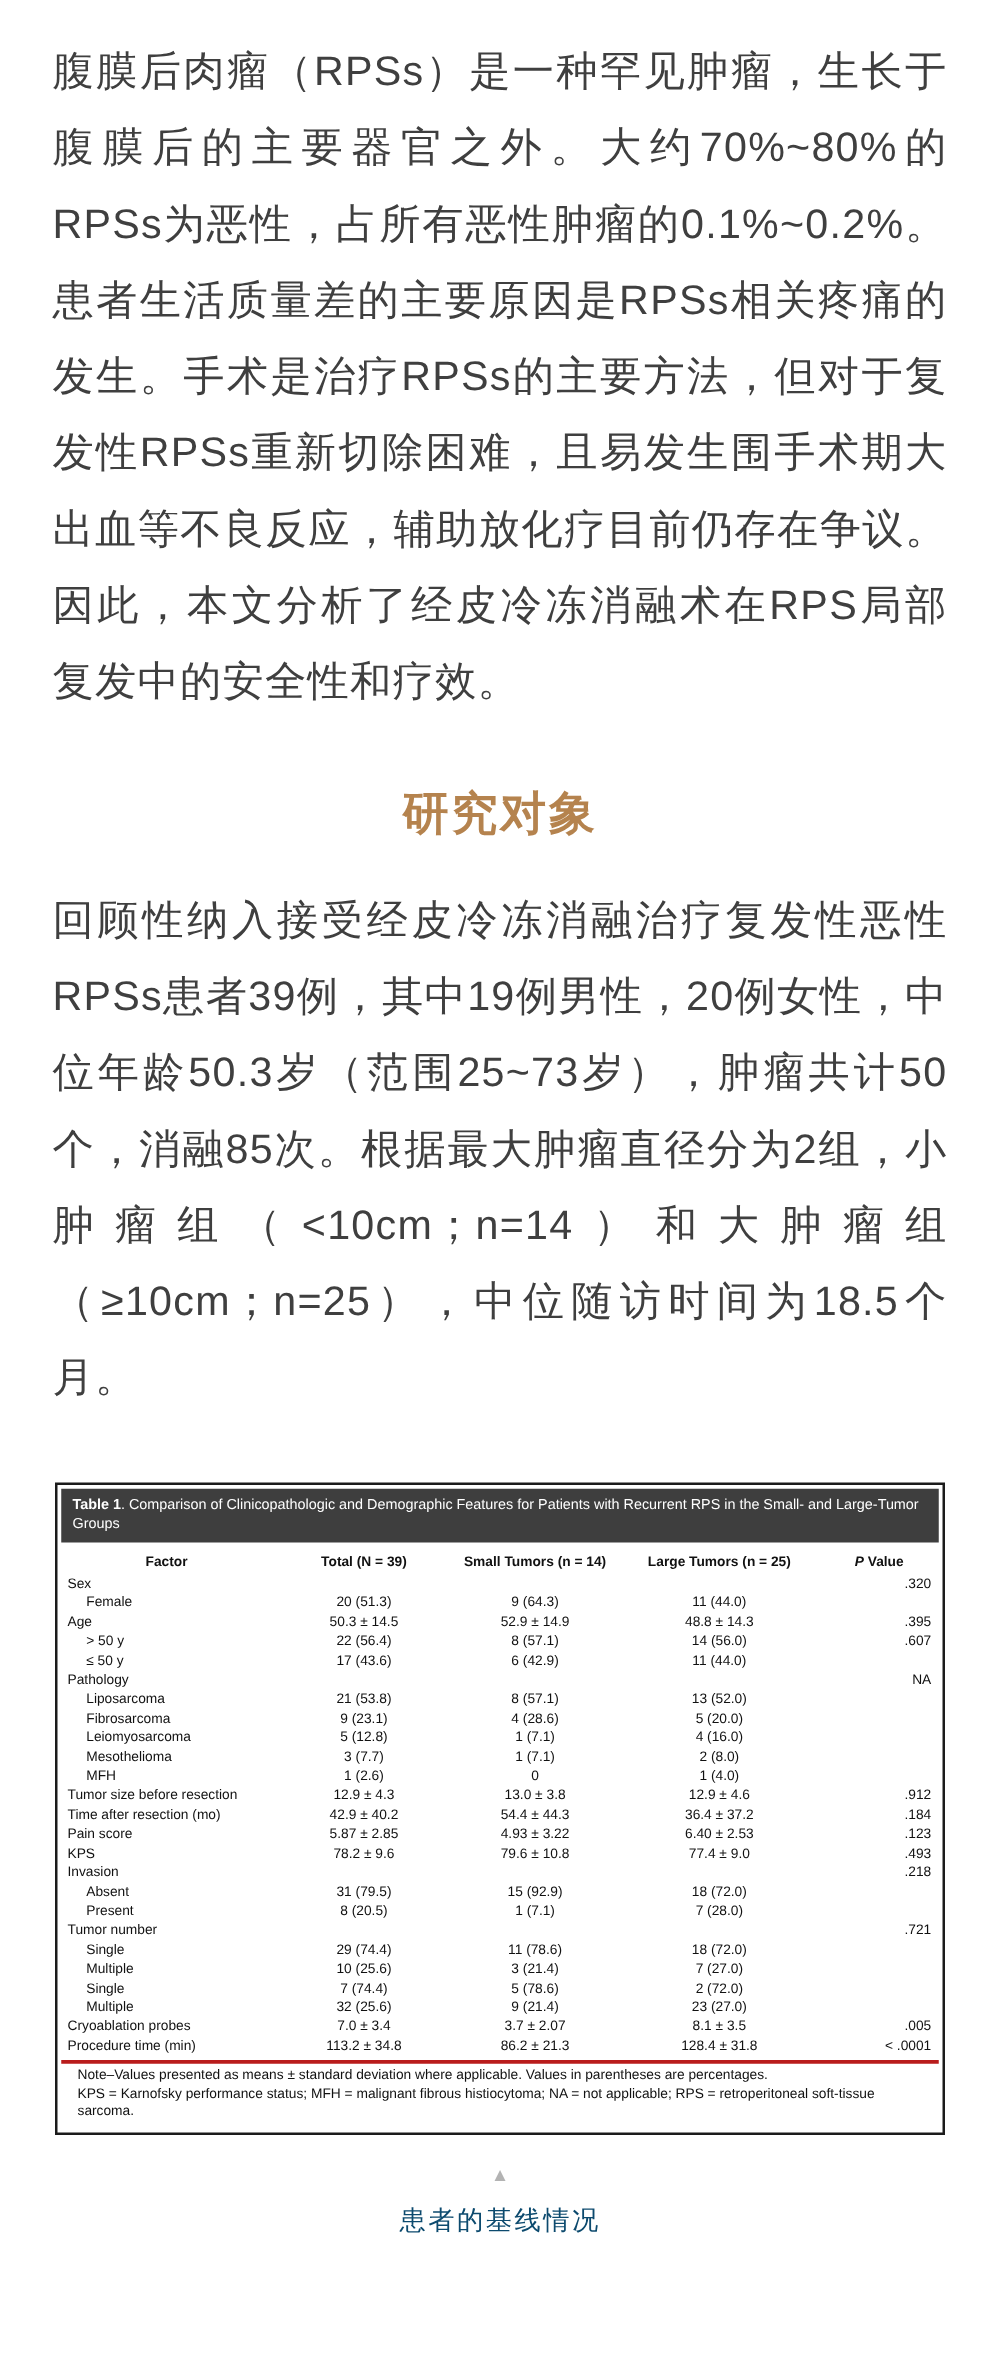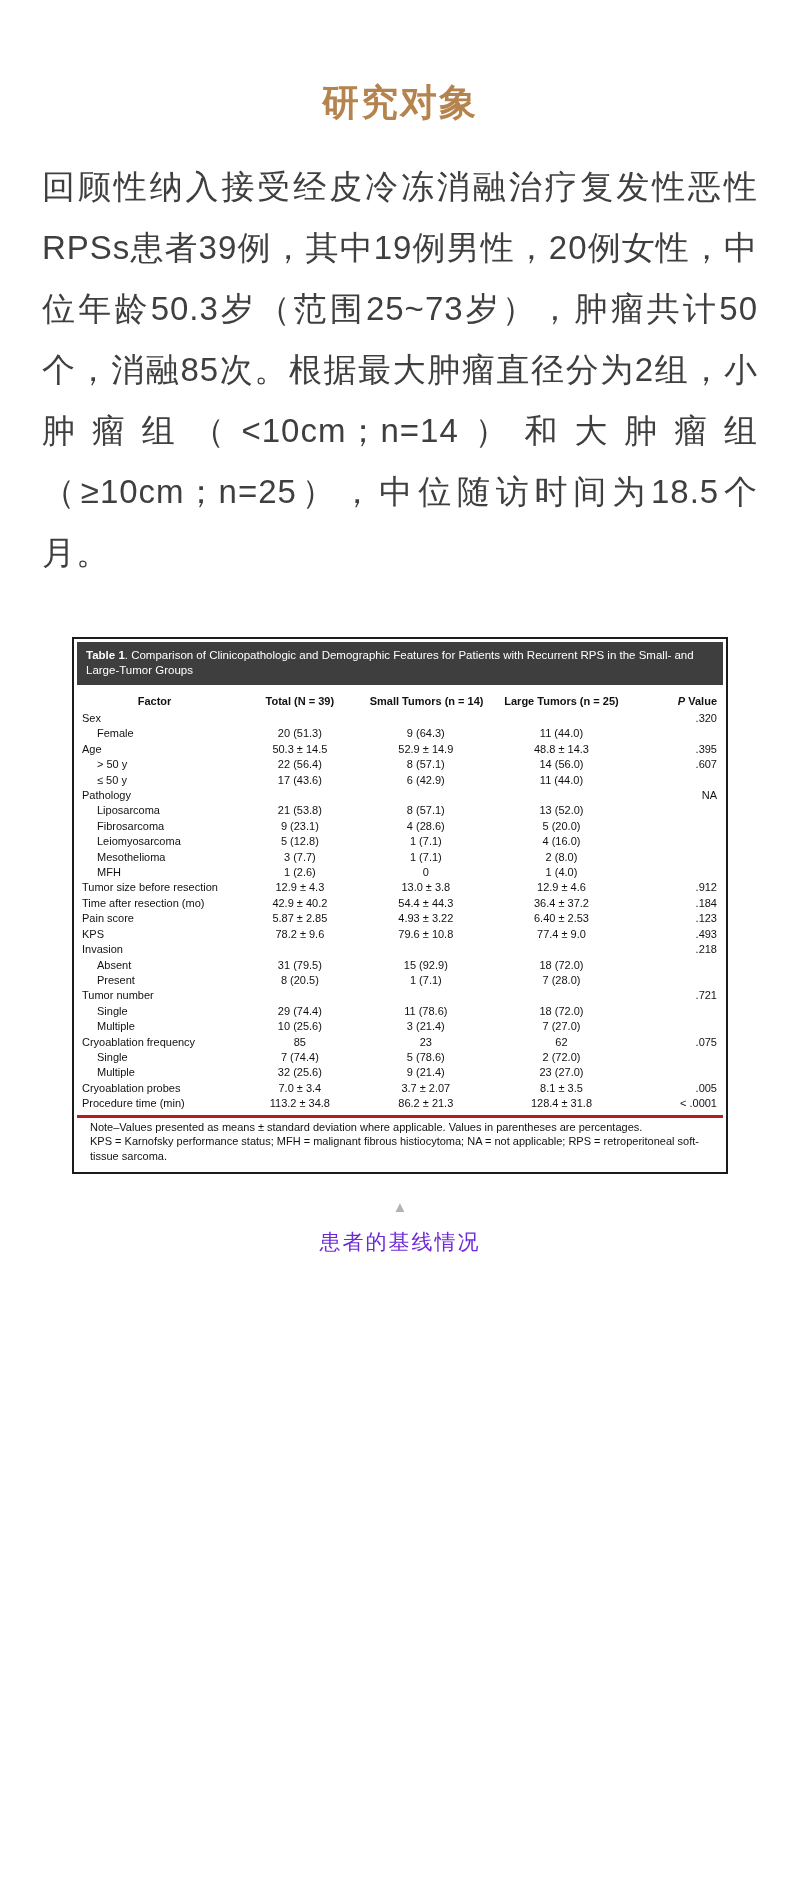--- a/index.html
+++ b/index.html
@@ -19,35 +19,35 @@
     margin: 52px 0 0;
     font-family: "Liberation Serif", "DejaVu Serif", serif;
     font-size: 37px; font-weight: 700; color: #b5834e; line-height: 50px;
     letter-spacing: 2px;
     text-align: center;
   }
   .para2 { margin-top: 28px; }
 
   
   .tbl-wrap {
-    margin: 54px 30px 0; border: 2px solid #1b1b1b; background: #fff;
+    margin: 54px 2px 0; border: 2px solid #1b1b1b; background: #fff;
     padding: 3px 3px 0;
   }
   .tbl-title {
     background: #3e3e3e; color: #ffffff;
     font-size: 11.5px; line-height: 15px; padding: 6px 9px 7px;
     font-weight: 400;
   }
   .tbl-title .ttl-bold { font-weight: 700; }
   table.factor-table { width: 100%; border-collapse: collapse; table-layout: fixed; }
   .factor-table th {
     font-size: 11px; font-weight: 700; color: #111;
     padding: 10px 2px 4px; text-align: center; white-space: nowrap;
   }
-  .factor-table th.p-col { text-align: right; padding-right: 6px; }
+  .factor-table th.p-col { padding-right: 6px; }
   .factor-table th.p-col .p-ital { font-style: italic; }
   .factor-table td {
     font-size: 11px; line-height: 15.4px; padding: 0 2px; color: #111;
     white-space: nowrap; overflow: hidden;
   }
   .factor-table td.factor { text-align: left; padding-left: 5px; }
   .factor-table td.factor.indent { padding-left: 20px; }
   .factor-table td.val { text-align: center; }
   .factor-table td.pval { text-align: right; padding-right: 6px; }
   .tbl-note {
@@ -56,28 +56,29 @@
   }
   .tbl-note .note-line { margin: 0; }
 
   
   .footer { text-align: center; margin-top: 24px; }
   .collapse-btn {
     display: inline-block; color: #b3b3b3; font-size: 15px; line-height: 15px;
     cursor: pointer; border: none; background: transparent; padding: 0;
   }
   .caption {
-    margin-top: 12px; color: #6d28d9; font-size: 21px; letter-spacing: 2px;
+    margin-top: 12px; color: #0c4a6e; font-size: 21px; letter-spacing: 2px;
   }
 </style>
 </head>
 <body>
 
 <div class="content">
 
+  <p class="para">腹膜后肉瘤（RPSs）是一种罕见肿瘤，生长于腹膜后的主要器官之外。大约70%~80%的RPSs为恶性，占所有恶性肿瘤的0.1%~0.2%。患者生活质量差的主要原因是RPSs相关疼痛的发生。手术是治疗RPSs的主要方法，但对于复发性RPSs重新切除困难，且易发生围手术期大出血等不良反应，辅助放化疗目前仍存在争议。因此，本文分析了经皮冷冻消融术在RPS局部复发中的安全性和疗效。</p>
 
   <h2 class="section-heading">研究对象</h2>
 
   <p class="para para2">回顾性纳入接受经皮冷冻消融治疗复发性恶性RPSs患者39例，其中19例男性，20例女性，中位年龄50.3岁（范围25~73岁），肿瘤共计50个，消融85次。根据最大肿瘤直径分为2组，小肿瘤组（&lt;10cm；n=14）和大肿瘤组（≥10cm；n=25），中位随访时间为18.5个月。</p>
 
   <div class="tbl-wrap">
     <div class="tbl-title">
       <span class="ttl-bold">Table 1</span><span>. Comparison of Clinicopathologic and Demographic Features for Patients with Recurrent RPS in the Small- and Large-Tumor Groups</span>
     </div>
     <table class="factor-table">
@@ -239,27 +240,20 @@
             <td class="pval"></td>
           </tr>
           <tr>
             <td class="factor indent">Multiple</td>
             <td class="val">10 (25.6)</td>
             <td class="val">3 (21.4)</td>
             <td class="val">7 (27.0)</td>
             <td class="pval"></td>
           </tr>
           <tr>
-            <td class="factor">Cryoablation frequency</td>
-            <td class="val">85</td>
-            <td class="val">23</td>
-            <td class="val">62</td>
-            <td class="pval">.075</td>
-          </tr>
-          <tr>
             <td class="factor indent">Single</td>
             <td class="val">7 (74.4)</td>
             <td class="val">5 (78.6)</td>
             <td class="val">2 (72.0)</td>
             <td class="pval"></td>
           </tr>
           <tr>
             <td class="factor indent">Multiple</td>
             <td class="val">32 (25.6)</td>
             <td class="val">9 (21.4)</td>

